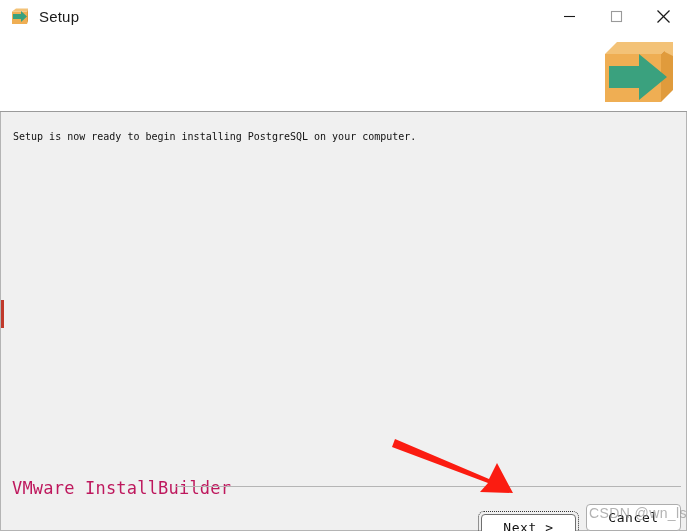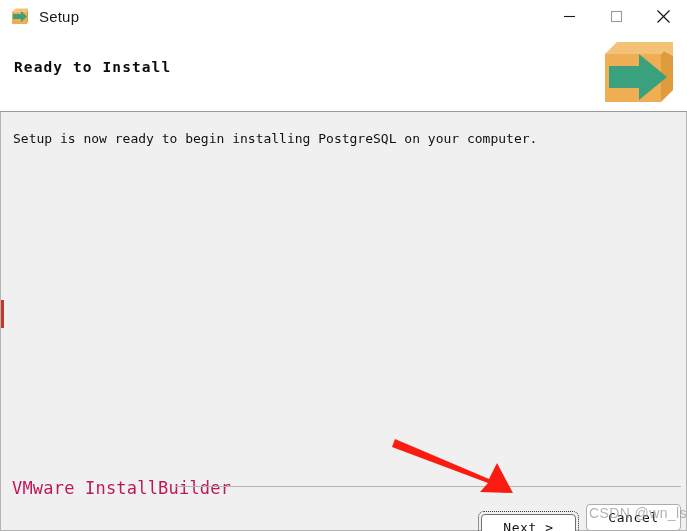--- a/index.html
+++ b/index.html
@@ -111,21 +111,21 @@
     border-left: 1px solid #b4b4b4;
     border-right: 1px solid #b4b4b4;
     border-bottom: 1px solid #b4b4b4;
     box-sizing: border-box;
   }
   .body-text {
     position: absolute;
     left: 12px;
     top: 19px;
     font-family: "DejaVu Sans Mono", "Liberation Mono", monospace;
-    font-size: 13px;
+    font-size: 10px;
     color: #101010;
     letter-spacing: 0px;
     white-space: nowrap;
     text-align: center;
   }
 
   
   .edge-mark {
     position: absolute;
     left: 0;
@@ -254,21 +254,20 @@
           <svg width="15" height="15" viewBox="0 0 15 15" xmlns="http://www.w3.org/2000/svg">
             <line x1="1.5" y1="1.5" x2="13.5" y2="13.5" stroke="#1a1a1a" stroke-width="1.2"></line>
             <line x1="13.5" y1="1.5" x2="1.5" y2="13.5" stroke="#1a1a1a" stroke-width="1.2"></line>
           </svg>
         </span>
       </div>
     </div>
   </div>
 
   <div class="header">
-    <div class="header-title">Ready to Install</div>
     <span class="header-icon">
       <svg viewBox="0 0 82 82" width="82" height="82" xmlns="http://www.w3.org/2000/svg">
         <path d="M8 22 L8 70 L64 70 L64 22 Z" fill="#EFAE53"></path>
         <path d="M8 22 L20 10 L76 10 L64 22 Z" fill="#F3C277"></path>
         <path d="M64 22 L76 10 L76 58 L64 70 Z" fill="#E09B3C"></path>
         <path d="M62 10 L76 10 L76 24 L68 20 Z" fill="#F3C277"></path>
         <path d="M12 34 L42 34 L42 22 L70 45 L42 68 L42 56 L12 56 Z" fill="#3AA17E"></path>
       </svg>
     </span>
   </div>

